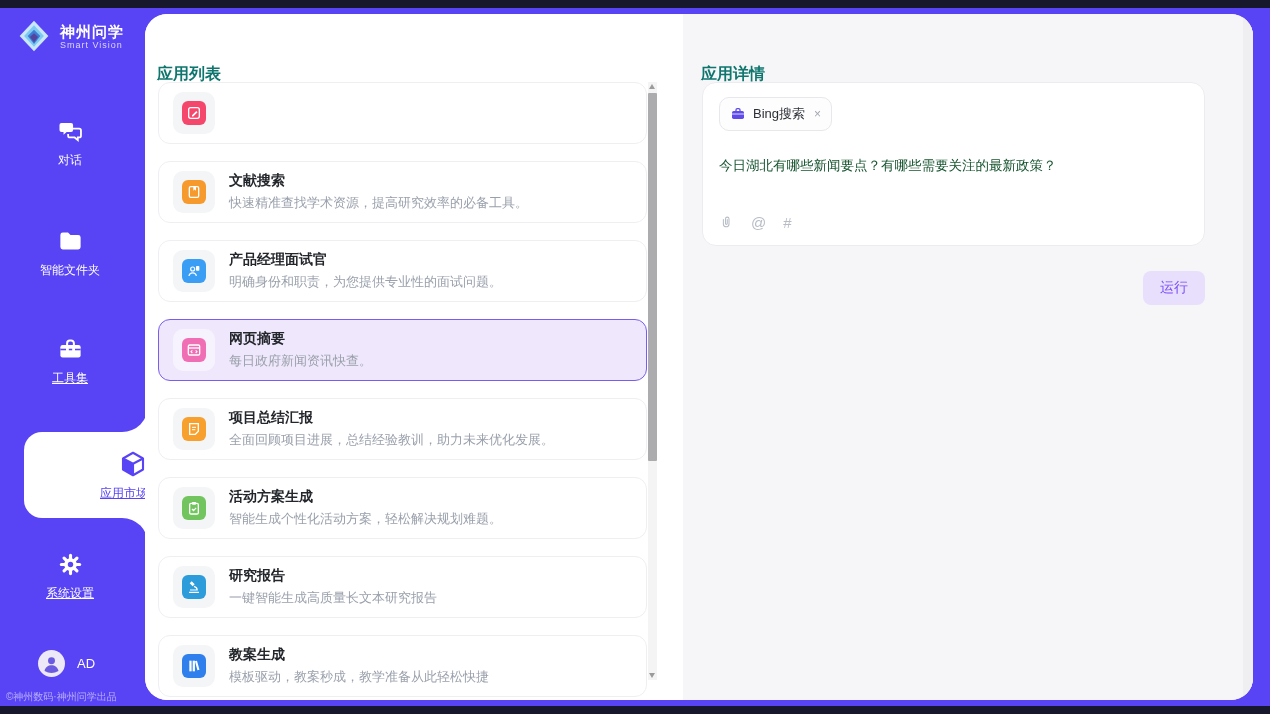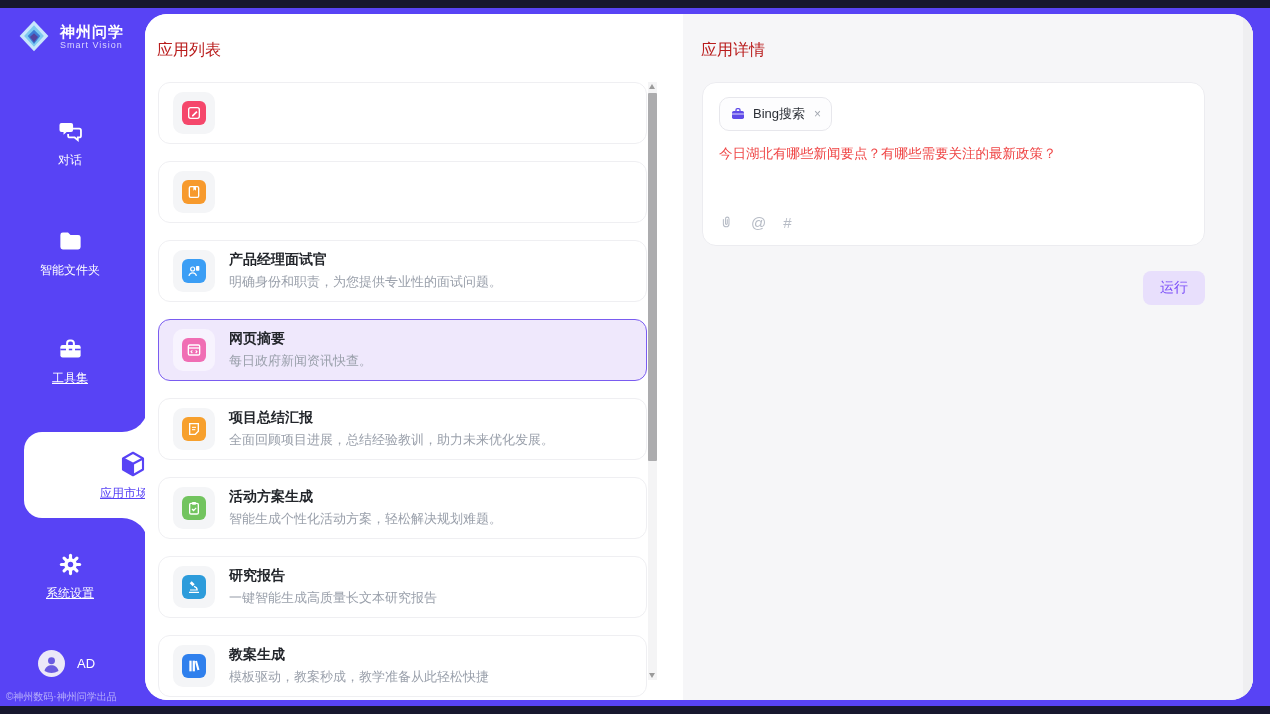--- a/index.html
+++ b/index.html
@@ -35,21 +35,21 @@
     border-top-right-radius:26px; }
 
   .user-row { position:absolute; top:642px; left:38px; display:flex; align-items:center; gap:12px; cursor:pointer; }
   .user-name { color:#fff; font-size:13px; }
   .side-footer { position:absolute; bottom:2px; left:6px; color:rgba(255,255,255,.55); font-size:10px; white-space:nowrap; }
 
   
   .main { position:absolute; left:145px; top:14px; right:17px; bottom:14px; background:#fff;
     border-radius:22px; overflow:hidden; display:flex; z-index:10; }
   .list-col { width:538px; position:relative; background:#fff; }
-  .panel-title { font-size:16px; font-weight:normal; color:#b91c1c; }
+  .panel-title { font-size:16px; font-weight:bold; color:#0f766e;margin-top:24px; }
   .list-title { position:absolute; top:26px; left:12px; }
   .app-list { position:absolute; top:68px; left:13px; width:489px; bottom:0; overflow:hidden; }
   .app-card { height:62px; margin-bottom:17px; background:#fff; border:1px solid #EFEFF2;
     border-radius:12px; display:flex; align-items:center; gap:14px; padding:0 14px; cursor:pointer; }
   .app-card.selected { background:#EFE8FC; border:1px solid #7A5CF0; }
   .icon-wrap { width:42px; height:42px; border-radius:10px; background:#F4F5F7; flex:none;
     display:flex; align-items:center; justify-content:center; }
   .app-card.selected .icon-wrap { background:#F7F3FE; }
   .app-glyph { width:24px; height:24px; border-radius:6px; display:flex; align-items:center;
     justify-content:center; }
@@ -70,21 +70,21 @@
   
   .detail-col { flex:1; background:#F6F6F8; position:relative; }
   .detail-title { position:absolute; top:26px; left:18px; }
   .detail-scroll-track { position:absolute; top:0; bottom:0; right:0; width:10px; background:#EFEFF1; }
   .composer { position:absolute; top:68px; left:19px; right:48px; height:164px; background:#fff;
     border:1px solid #ECECF0; border-radius:14px; padding:14px 16px; }
   .tool-tag { display:inline-flex; align-items:center; gap:7px; border:1px solid #E7E7EC;
     background:#FDFDFE; border-radius:10px; padding:7px 10px; cursor:default; }
   .tool-tag .tag-label { font-size:13px; color:#2B2F36; }
   .tag-close { font-size:12px; color:#A2A7B0; margin-left:2px; cursor:pointer; }
-  .query-text { margin-top:14px; font-size:13.5px; color:#ef4444; }
+  .query-text { margin-top:26px; font-size:13.5px; color:#14532d; }
   .composer-tools { position:absolute; left:16px; bottom:14px; display:flex; align-items:center; gap:17px; }
   .ct-icon { color:#B7BCC6; font-size:15px; cursor:pointer; display:flex; align-items:center; }
   .run-btn { position:absolute; top:257px; right:48px; background:#E8DFFC; color:#7A4DF8;
     border:none; font-size:14px; padding:8px 17px; border-radius:8px; cursor:pointer;
     font-family:inherit; }
 </style>
 </head>
 <body>
 
 <div class="strip top"></div>
@@ -187,20 +187,24 @@
       </div>
 
       <div class="app-card">
         <div class="icon-wrap">
           <div class="app-glyph" style="background-color: rgb(247, 154, 45);">
             <svg width="16" height="16" viewBox="0 0 24 24">
                 <rect x="5" y="4" width="14" height="16" rx="2" fill="none" stroke="#fff" stroke-width="2"></rect>
                 <path d="M15 4v6l-2-1.6L11 10V4z" fill="#fff"></path>
               </svg>
           </div>
+        </div>
+        <div class="app-texts">
+          <span class="app-name">文献搜索</span>
+          <span class="app-desc">快速精准查找学术资源，提高研究效率的必备工具。</span>
         </div>
       </div>
 
       <div class="app-card">
         <div class="icon-wrap">
           <div class="app-glyph" style="background-color: rgb(59, 158, 245);">
             <svg width="16" height="16" viewBox="0 0 24 24">
                 <circle cx="10" cy="9" r="3" fill="none" stroke="#fff" stroke-width="1.8"></circle>
                 <path d="M4.5 19.5c.5-3.2 2.8-4.8 5.5-4.8s5 1.6 5.5 4.8" fill="none" stroke="#fff" stroke-width="1.8"></path>
                 <rect x="15" y="4.5" width="5" height="7" rx="1" fill="#fff"></rect>

